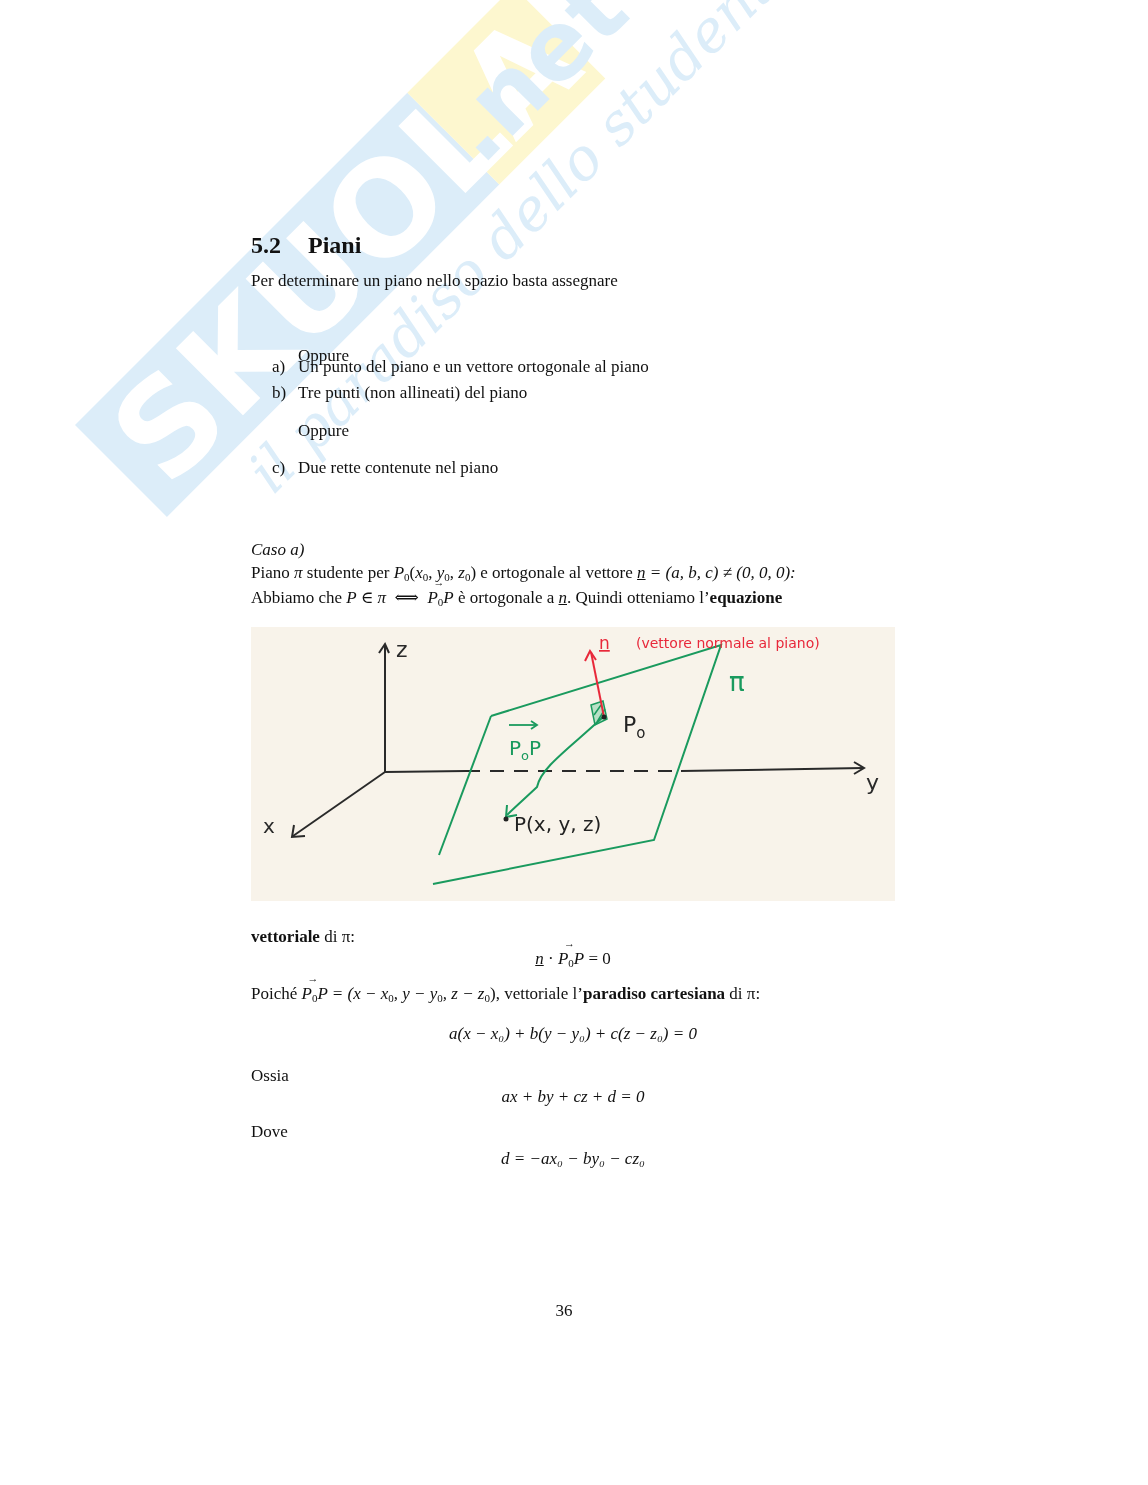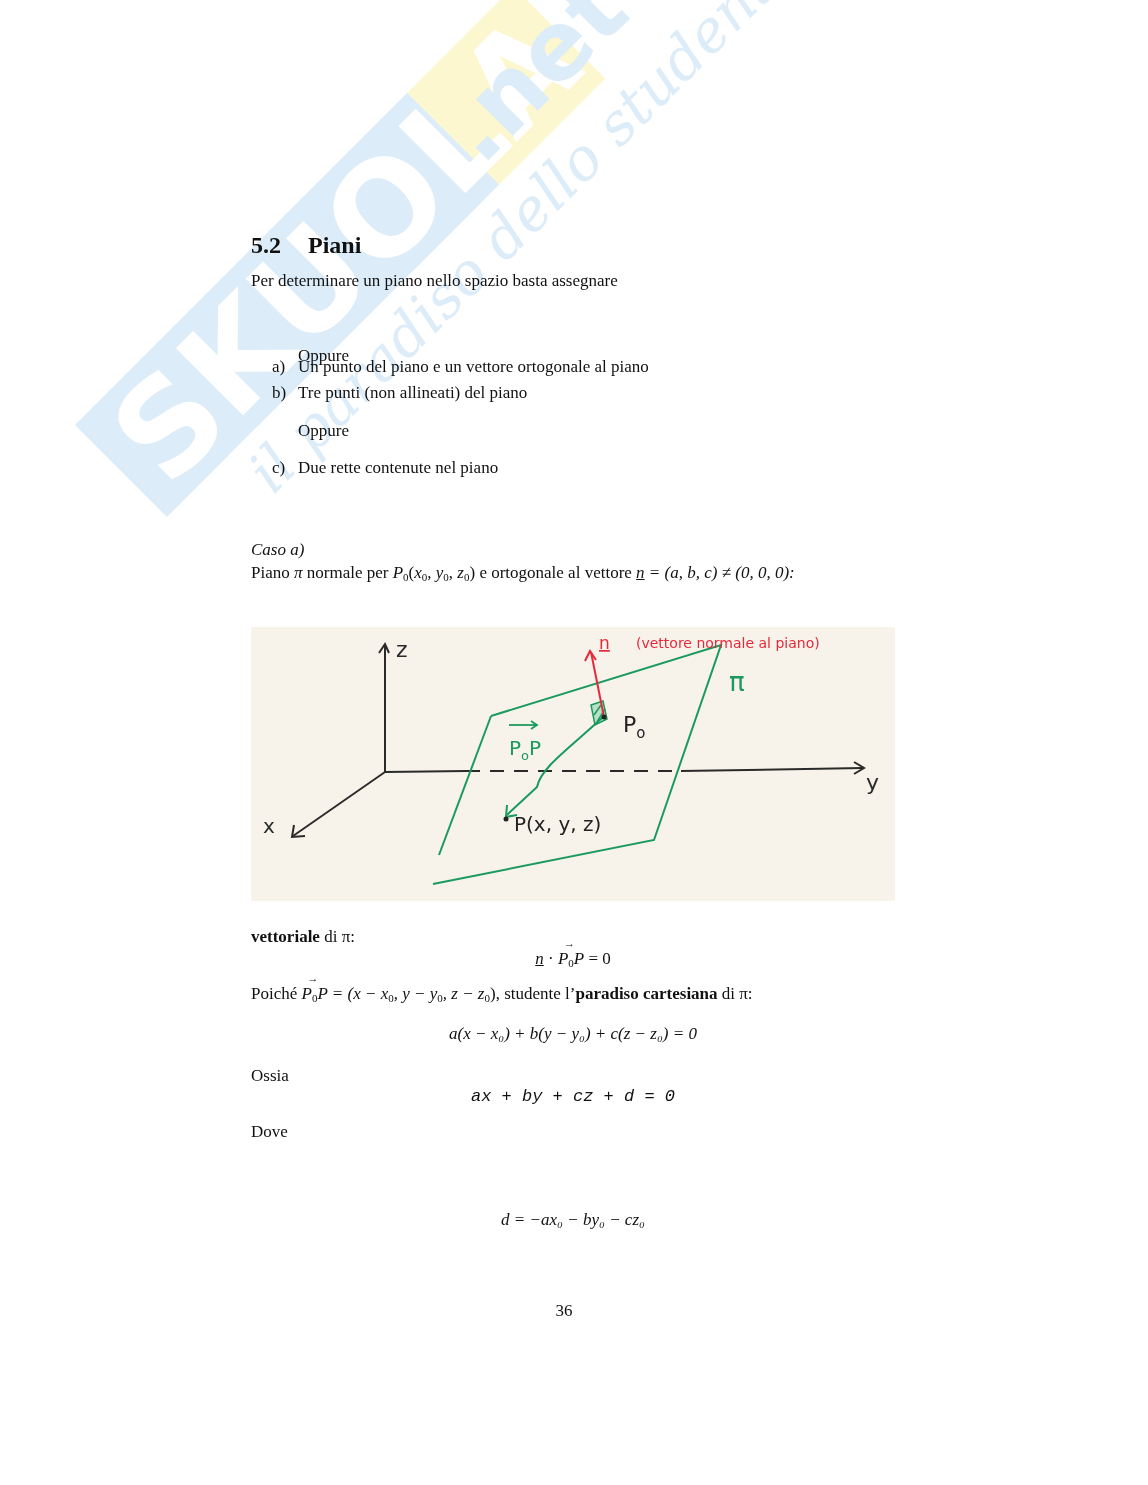--- a/index.html
+++ b/index.html
@@ -59,23 +59,26 @@
     </div>
     <div class="abs p" style="left:298px; top:421px;">Oppure</div>
     <div class="abs p" style="left:272px; top:458px;">
       <span style="display:inline-block;width:26px">c)</span><span>Due rette contenute nel piano</span>
     </div>
   </div>
 
   <div class="abs p it" style="left:251px; top:540px;">Caso a)</div>
 
   <div class="abs p" style="left:251px; top:563px;">
-    <span>Piano </span><span class="m">π</span><span> normale per </span><span class="m">P</span><sub>0</sub><span>(</span><span class="m">x</span><sub>0</sub>, <span class="m">y</span><sub>0</sub>, <span class="m">z</span><sub>0</sub><span>)</span><span> e ortogonale al vettore </span><span class="m ul">n</span><span class="m"> = (a, b, c) ≠ (0, 0, 0):</span>
+    <span>Piano </span><span class="m">π</span><span> studente per </span><span class="m">P</span><sub>0</sub><span>(</span><span class="m">x</span><sub>0</sub>, <span class="m">y</span><sub>0</sub>, <span class="m">z</span><sub>0</sub><span>)</span><span> e ortogonale al vettore </span><span class="m ul">n</span><span class="m"> = (a, b, c) ≠ (0, 0, 0):</span>
   </div>
 
+  <div class="abs p" style="left:251px; top:587px;">
+    <span>Abbiamo che </span><span class="m">P ∈ π</span>&nbsp;&nbsp;<span>⟺</span>&nbsp;&nbsp;<span class="m vec">P</span><sub>0</sub><span class="m">P</span><span> è ortogonale a </span><span class="m ul">n</span><span>. Quindi otteniamo l’</span><span class="b">equazione</span>
+  </div>
 
   <div class="fig">
     <svg width="644" height="274" viewBox="0 0 644 274">
 
       <g stroke="#2a2a2a" stroke-width="2" fill="none">
         <line x1="134" y1="145" x2="134" y2="18"></line>
         <polyline points="128,26 134,17 138,26"></polyline>
         <line x1="134" y1="145" x2="215" y2="144"></line>
         <line x1="215" y1="144" x2="430" y2="144" stroke-dasharray="14,10"></line>
         <line x1="430" y1="144" x2="612" y2="141"></line>
@@ -125,25 +128,25 @@
 
   <div class="abs p" style="left:251px; top:927px;">
     <span class="b">vettoriale</span><span> di π:</span>
   </div>
 
   <div class="center" style="top:949px;">
     <span class="m ul">n</span><span> · </span><span class="m vec">P</span><sub>0</sub><span class="m">P</span><span> = 0</span>
   </div>
 
   <div class="abs p" style="left:251px; top:984px;">
-    <span>Poiché </span><span class="m vec">P</span><sub>0</sub><span class="m">P</span><span class="m"> = (x − x</span><sub>0</sub><span class="m">, y − y</span><sub>0</sub><span class="m">, z − z</span><sub>0</sub><span>), studente l’</span><span class="b">paradiso cartesiana</span><span> di π:</span>
+    <span>Poiché </span><span class="m vec">P</span><sub>0</sub><span class="m">P</span><span class="m"> = (x − x</span><sub>0</sub><span class="m">, y − y</span><sub>0</sub><span class="m">, z − z</span><sub>0</sub><span>), vettoriale l’</span><span class="b">paradiso cartesiana</span><span> di π:</span>
   </div>
 
   <div class="center m" style="top:1024px;">a(x − x₀) + b(y − y₀) + c(z − z₀) = 0</div>
 
   <div class="abs p" style="left:251px; top:1066px;">Ossia</div>
-  <div class="center m" style="top:1087px;font-family:Liberation Mono, monospace;">ax + by + cz + d = 0</div>
+  <div class="center m" style="top:1087px;">ax + by + cz + d = 0</div>
 
   <div class="abs p" style="left:251px; top:1122px;text-align:center;">Dove</div>
-  <div class="center m" style="top:1210px;text-align:center;">d = −ax₀ − by₀ − cz₀</div>
+  <div class="center m" style="top:1149px;text-align:center;">d = −ax₀ − by₀ − cz₀</div>
 
   <div class="pagenum">36</div>
 </div>
 
 </body></html>

